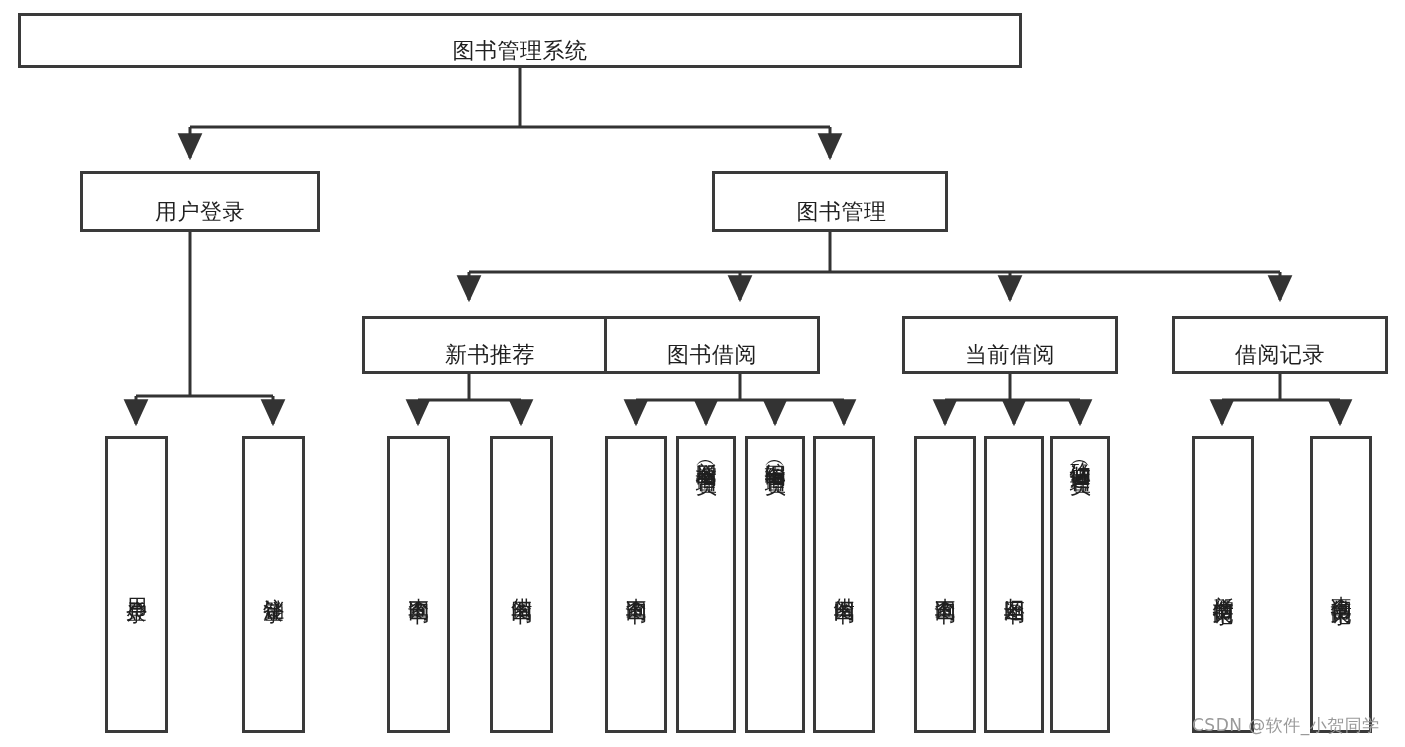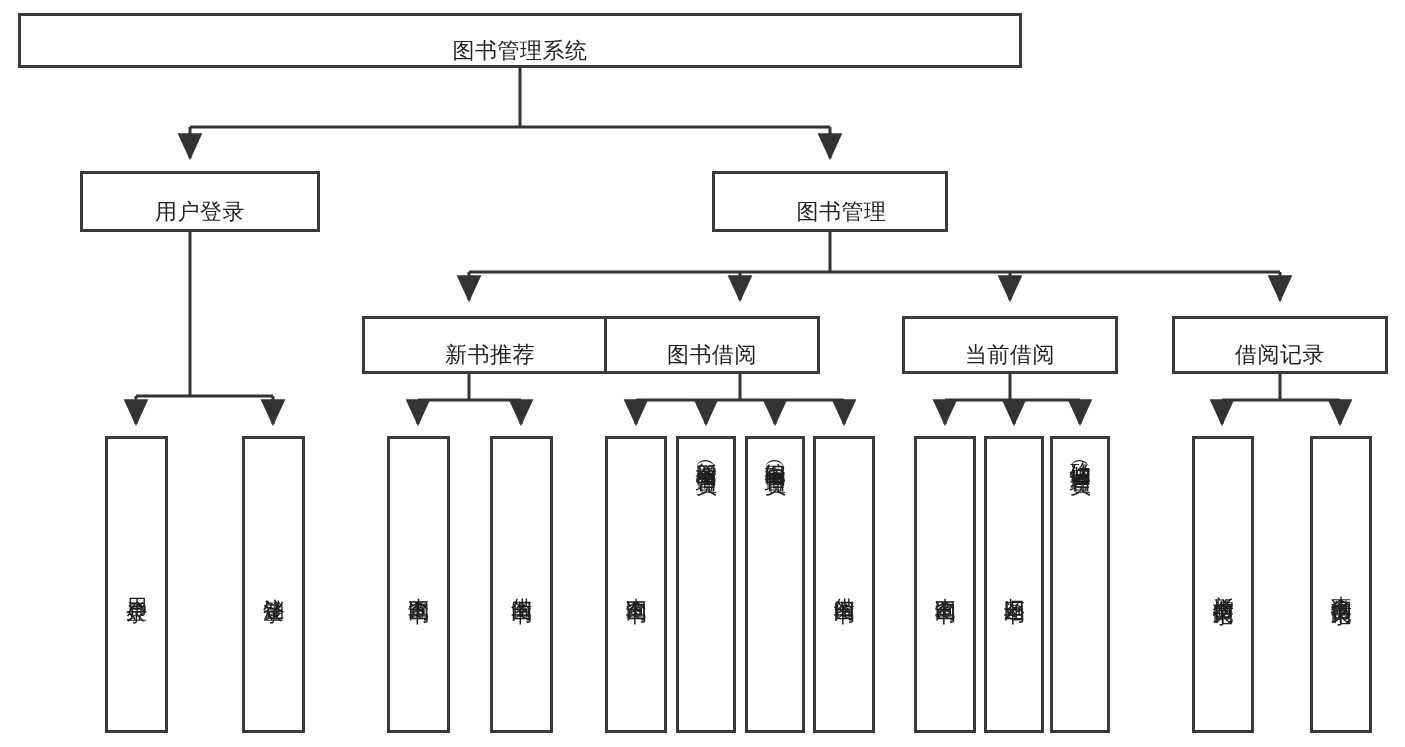--- a/index.html
+++ b/index.html
@@ -208,14 +208,15 @@
   </div>
 
   <div class="node vert center" style="left:1192px;top:436px;width:62px;height:297px;">
     <span class="node-label">新增借阅记录</span>
   </div>
 
   <div class="node vert center" style="left:1310px;top:436px;width:62px;height:297px;">
     <span class="node-label">查询借阅记录</span>
   </div>
 
+  <div id="watermark">CSDN @软件_小贺同学</div>
 
 </div>
 
 </body></html>

